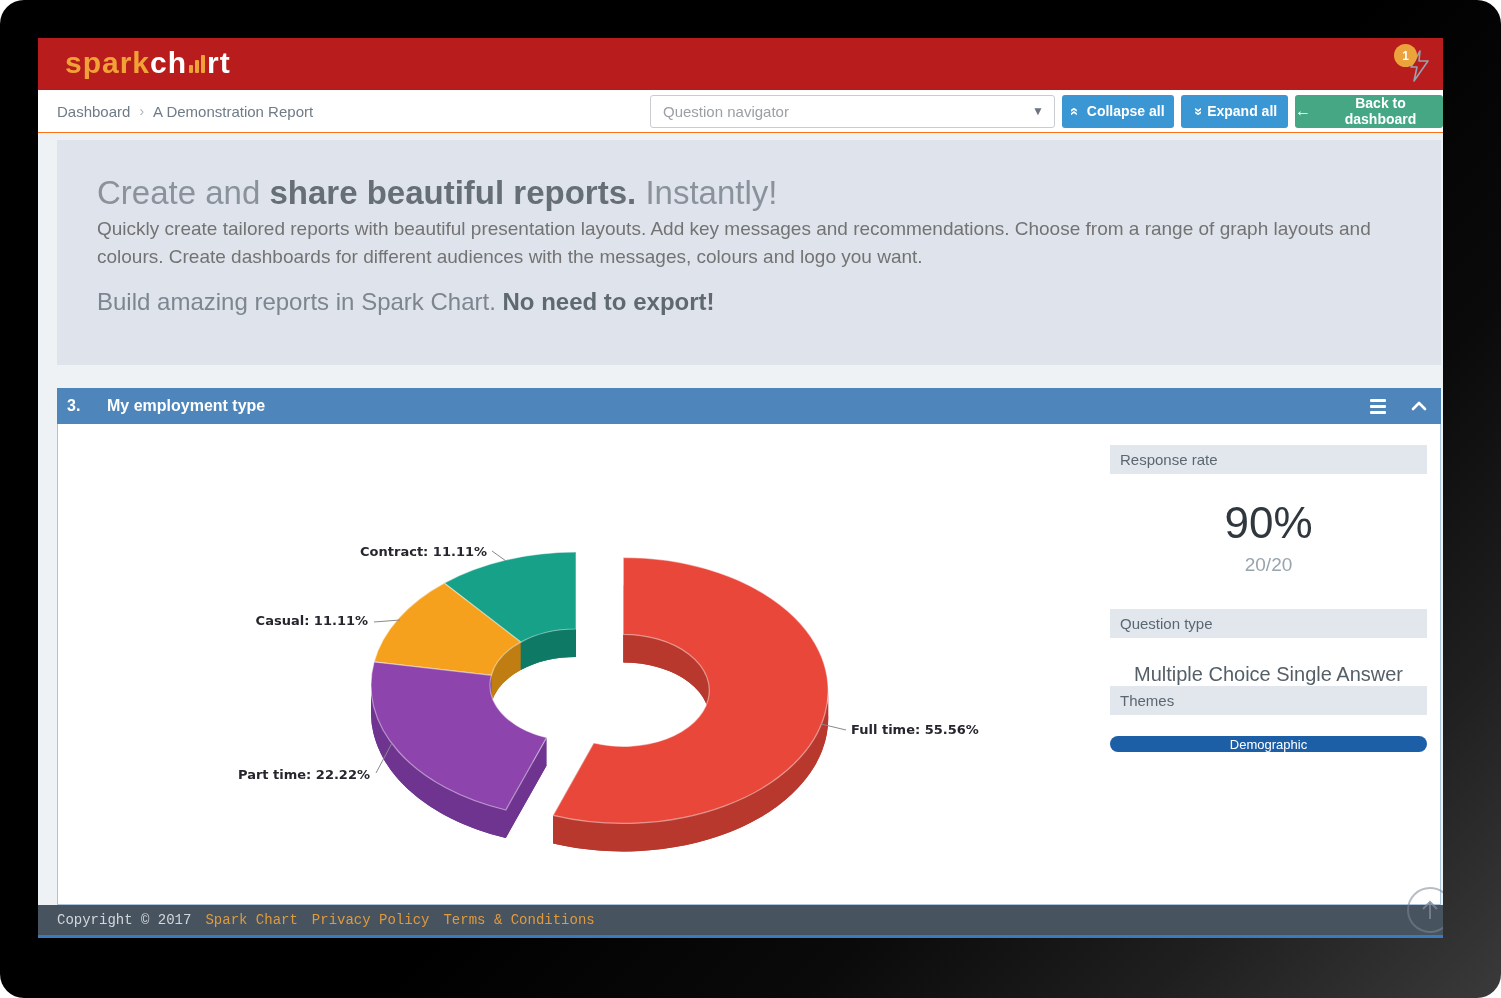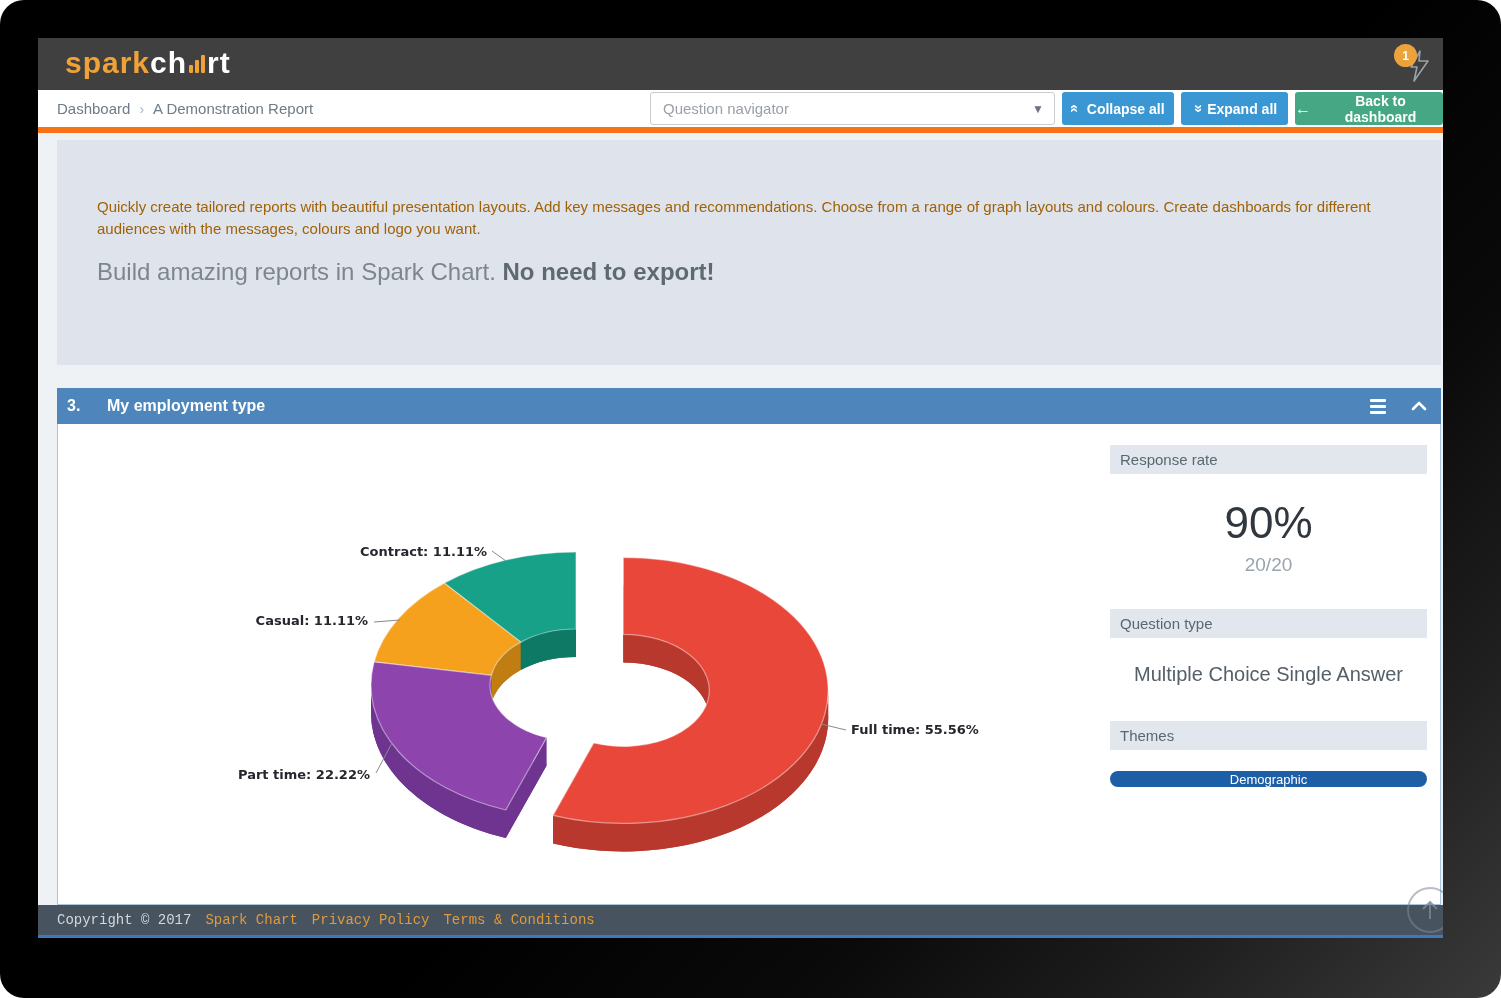--- a/index.html
+++ b/index.html
@@ -6,53 +6,53 @@
   html,body { width:1501px; height:998px; background:#ffffff; font-family:"Liberation Sans", sans-serif; }
   .bezel {
     position:relative; width:1501px; height:998px; border-radius:24px; overflow:hidden;
     background:linear-gradient(135deg,#000 55%,#0a0a0a 72%,#1f1f1f 86%,#3a3a3a 100%);
   }
   .app {
     position:absolute; left:38px; top:38px; width:1405px; height:900px;
     background:#eff2f5; overflow:hidden;
   }
   
-  .topbar { position:absolute; left:0; top:0; width:1405px; height:52px; background:#404040; }
+  .topbar { position:absolute; left:0; top:0; width:1405px; height:52px; background:#b91c1c; }
   .logo { position:absolute; left:27px; top:8px; font-size:30px; font-weight:600; letter-spacing:1px; display:flex; align-items:baseline; }
   .logo .lg-orange { color:#f0a236; }
   .logo .lg-white { color:#ffffff; }
   .logo-bars { display:inline-flex; align-items:flex-end; gap:2px; margin:0 2px; height:18px; }
   .logo-bars i { display:block; width:4px; background:#f0a236; border-radius:1px; }
   .logo-bars i:nth-child(1){ height:8px; } .logo-bars i:nth-child(2){ height:13px; } .logo-bars i:nth-child(3){ height:18px; }
   .notif { position:absolute; left:1356px; top:6px; width:50px; height:42px; cursor:pointer; }
   .notif-badge { position:absolute; left:0; top:0; width:23px; height:23px; border-radius:50%; background:#eda33c;
     color:#fff; font-size:12px; font-weight:bold; display:flex; align-items:center; justify-content:center; z-index:2; }
   .notif-bolt { position:absolute; left:14px; top:5px; z-index:1; }
   
   .crumbbar { position:absolute; left:0; top:52px; width:1405px; height:43px; background:#ffffff;
-    display:flex; align-items:center; padding-left:19px; border-bottom:6px solid #f97316;justify-content:center; }
+    display:flex; align-items:center; padding-left:19px; border-bottom:1px solid #f97316;justify-content:center; }
   .crumb { display:flex; align-items:center; gap:9px; font-size:15px; color:#6f7b88; }
   .crumb .sep { color:#aab3bc; font-size:14px; }
   .crumb-controls { margin-left:auto; display:flex; align-items:center; gap:7px; }
   .selectbox { width:405px; height:33px; background:#fff; border:1px solid #c8ccd1; border-radius:3px;
     display:flex; align-items:center; padding:0 10px 0 12px; font-size:15px; color:#9aa0a6; cursor:pointer;margin-left:40px; }
   .selectbox .caret { margin-left:auto; color:#6b7480; font-size:12px; }
   .btn { height:33px; border:none; border-radius:3px; color:#fff; font-size:14px; font-weight:600;
     font-family:"Liberation Sans",sans-serif; display:flex; align-items:center; justify-content:center; gap:7px; cursor:pointer; }
   .btn-blue { background:#3b97d3; }
   .btn-teal { background:#45a784; }
   .w-collapse { width:112px; } .w-expand { width:107px; } .w-back { width:148px; }
   .chev-up { display:inline-block; transform:rotate(90deg); font-size:15px; }
   .chev-down { display:inline-block; transform:rotate(-90deg); font-size:15px; }
   .back-arrow { font-size:16px; }
   
   .hero { position:absolute; left:19px; top:102px; width:1384px; height:225px; background:#dfe4ec; padding:34px 48px 0 40px; }
   .hero h1 { font-size:33px; font-weight:300; color:#8a929b; }
   .hero h1 .hvy { font-weight:bold; color:#666e76; }
-  .hero p { margin-top:22px; font-size:15px; line-height:1.45; color:#a16207; }
+  .hero p { margin-top:3px; font-size:19px; line-height:1.45; color:#737373; }
   .hero .subline { margin-top:18px; font-size:24px; font-weight:300; color:#7d868f; }
   .hero .subline .hvy { font-weight:bold; color:#5f6970; }
   
   .panel { position:absolute; left:19px; top:350px; width:1384px; height:517px; }
   .panel-header { height:36px; background:#4e86bb; color:#fff; display:flex; align-items:center; padding:0 14px 0 10px; }
   .panel-num { font-size:16px; font-weight:600; width:30px; }
   .panel-title { font-size:16px; font-weight:600; margin-left:10px; }
   .panel-icons { margin-left:auto; display:flex; align-items:center; gap:22px; }
   .hamburger { display:flex; flex-direction:column; gap:3px; cursor:pointer; padding:3px; }
   .hamburger i { display:block; width:16px; height:3px; background:#fff; border-radius:1px; }
@@ -60,21 +60,21 @@
   .panel-body { position:relative; height:481px; background:#ffffff; border:1px solid #aac6dd; border-top:none; }
   .chart-svg { position:absolute; left:0; top:0; }
   .chart-label { font-family:"DejaVu Sans", sans-serif; font-size:13px; font-weight:bold; fill:#26262e; }
   
   .qsidebar { position:absolute; left:1052px; top:21px; width:317px; }
   .side-head { height:29px; background:#e2e7ee; color:#5b6770; font-size:15px; display:flex; align-items:center; padding-left:10px; }
   .rr-value { text-align:center; font-size:44px; color:#30373e; margin-top:24px; }
   .rr-frac { text-align:center; font-size:19px; color:#98a4ae; margin-top:6px; }
   .qt-head { margin-top:33px; }
   .qt-value { text-align:center; font-size:20px; color:#555f68; margin-top:25px; }
-  .th-head { margin-top:35px; }
+  .th-head { }
   .pill { margin-top:21px; height:16px; border-radius:12px; background:#1d5fa7; color:#fff; font-size:13px;
     display:flex; align-items:center; justify-content:center; cursor:pointer; }
   
   .footer { position:absolute; left:0; top:867px; width:1405px; height:33px; background:#47535f;
     border-bottom:3px solid #3a7abd; display:flex; align-items:center; padding-left:19px; font-size:14px; gap:14px;font-family:Liberation Mono, monospace; }
   .footer .copy { color:#d3d8dd; }
   .footer a { color:#e09a3e; text-decoration:none; cursor:pointer; }
   
   .scrolltop { position:absolute; left:1369px; top:849px; width:46px; height:46px; border-radius:50%;
     border:2px solid rgba(125,135,150,0.55); display:flex; align-items:center; justify-content:center; cursor:pointer; z-index:5; }
@@ -124,20 +124,21 @@
           <span>Expand all</span>
         </button>
         <button class="btn btn-teal w-back">
           <span class="back-arrow">←</span>
           <span>Back to dashboard</span>
         </button>
       </div>
     </div>
 
     <section class="hero">
+      <h1><span>Create and </span><span class="hvy">share beautiful reports.</span><span> Instantly!</span></h1>
       <p>Quickly create tailored reports with beautiful presentation layouts. Add key messages and recommendations. Choose from a range of graph layouts and colours. Create dashboards for different audiences with the messages, colours and logo you want.</p>
       <div class="subline"><span>Build amazing reports in Spark Chart. </span><span class="hvy">No need to export!</span></div>
     </section>
 
     <section class="panel">
       <div class="panel-header">
         <span class="panel-num">3.</span>
         <span class="panel-title">My employment type</span>
         <div class="panel-icons">
           <div class="hamburger">

